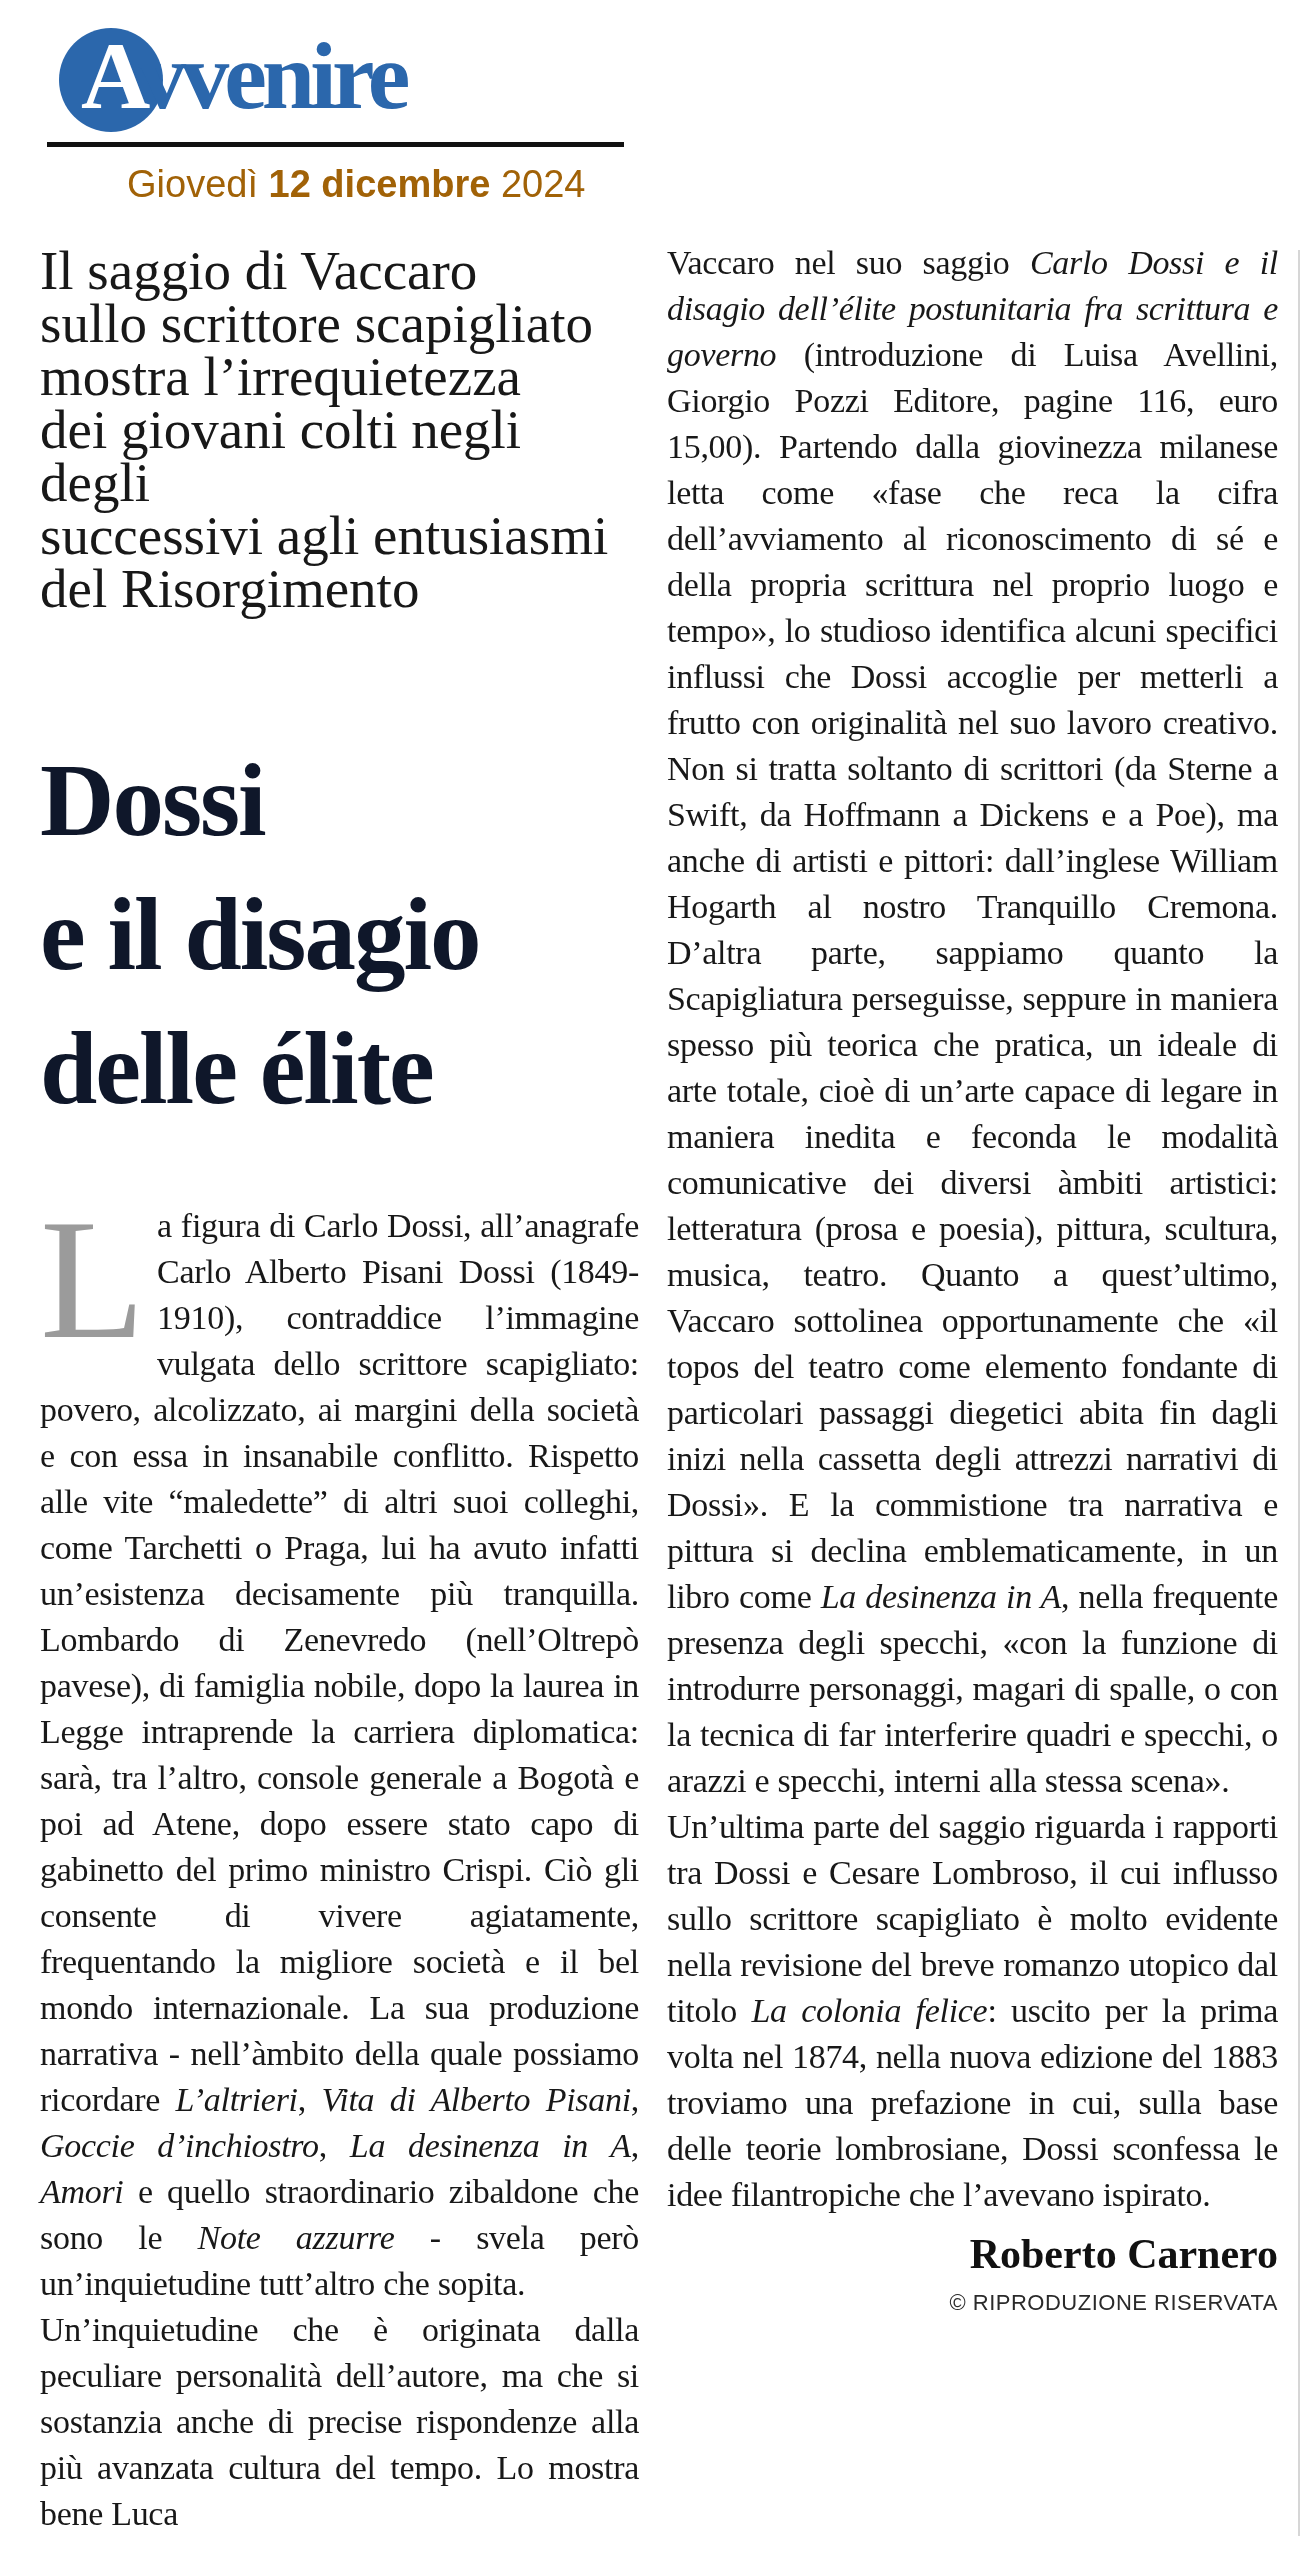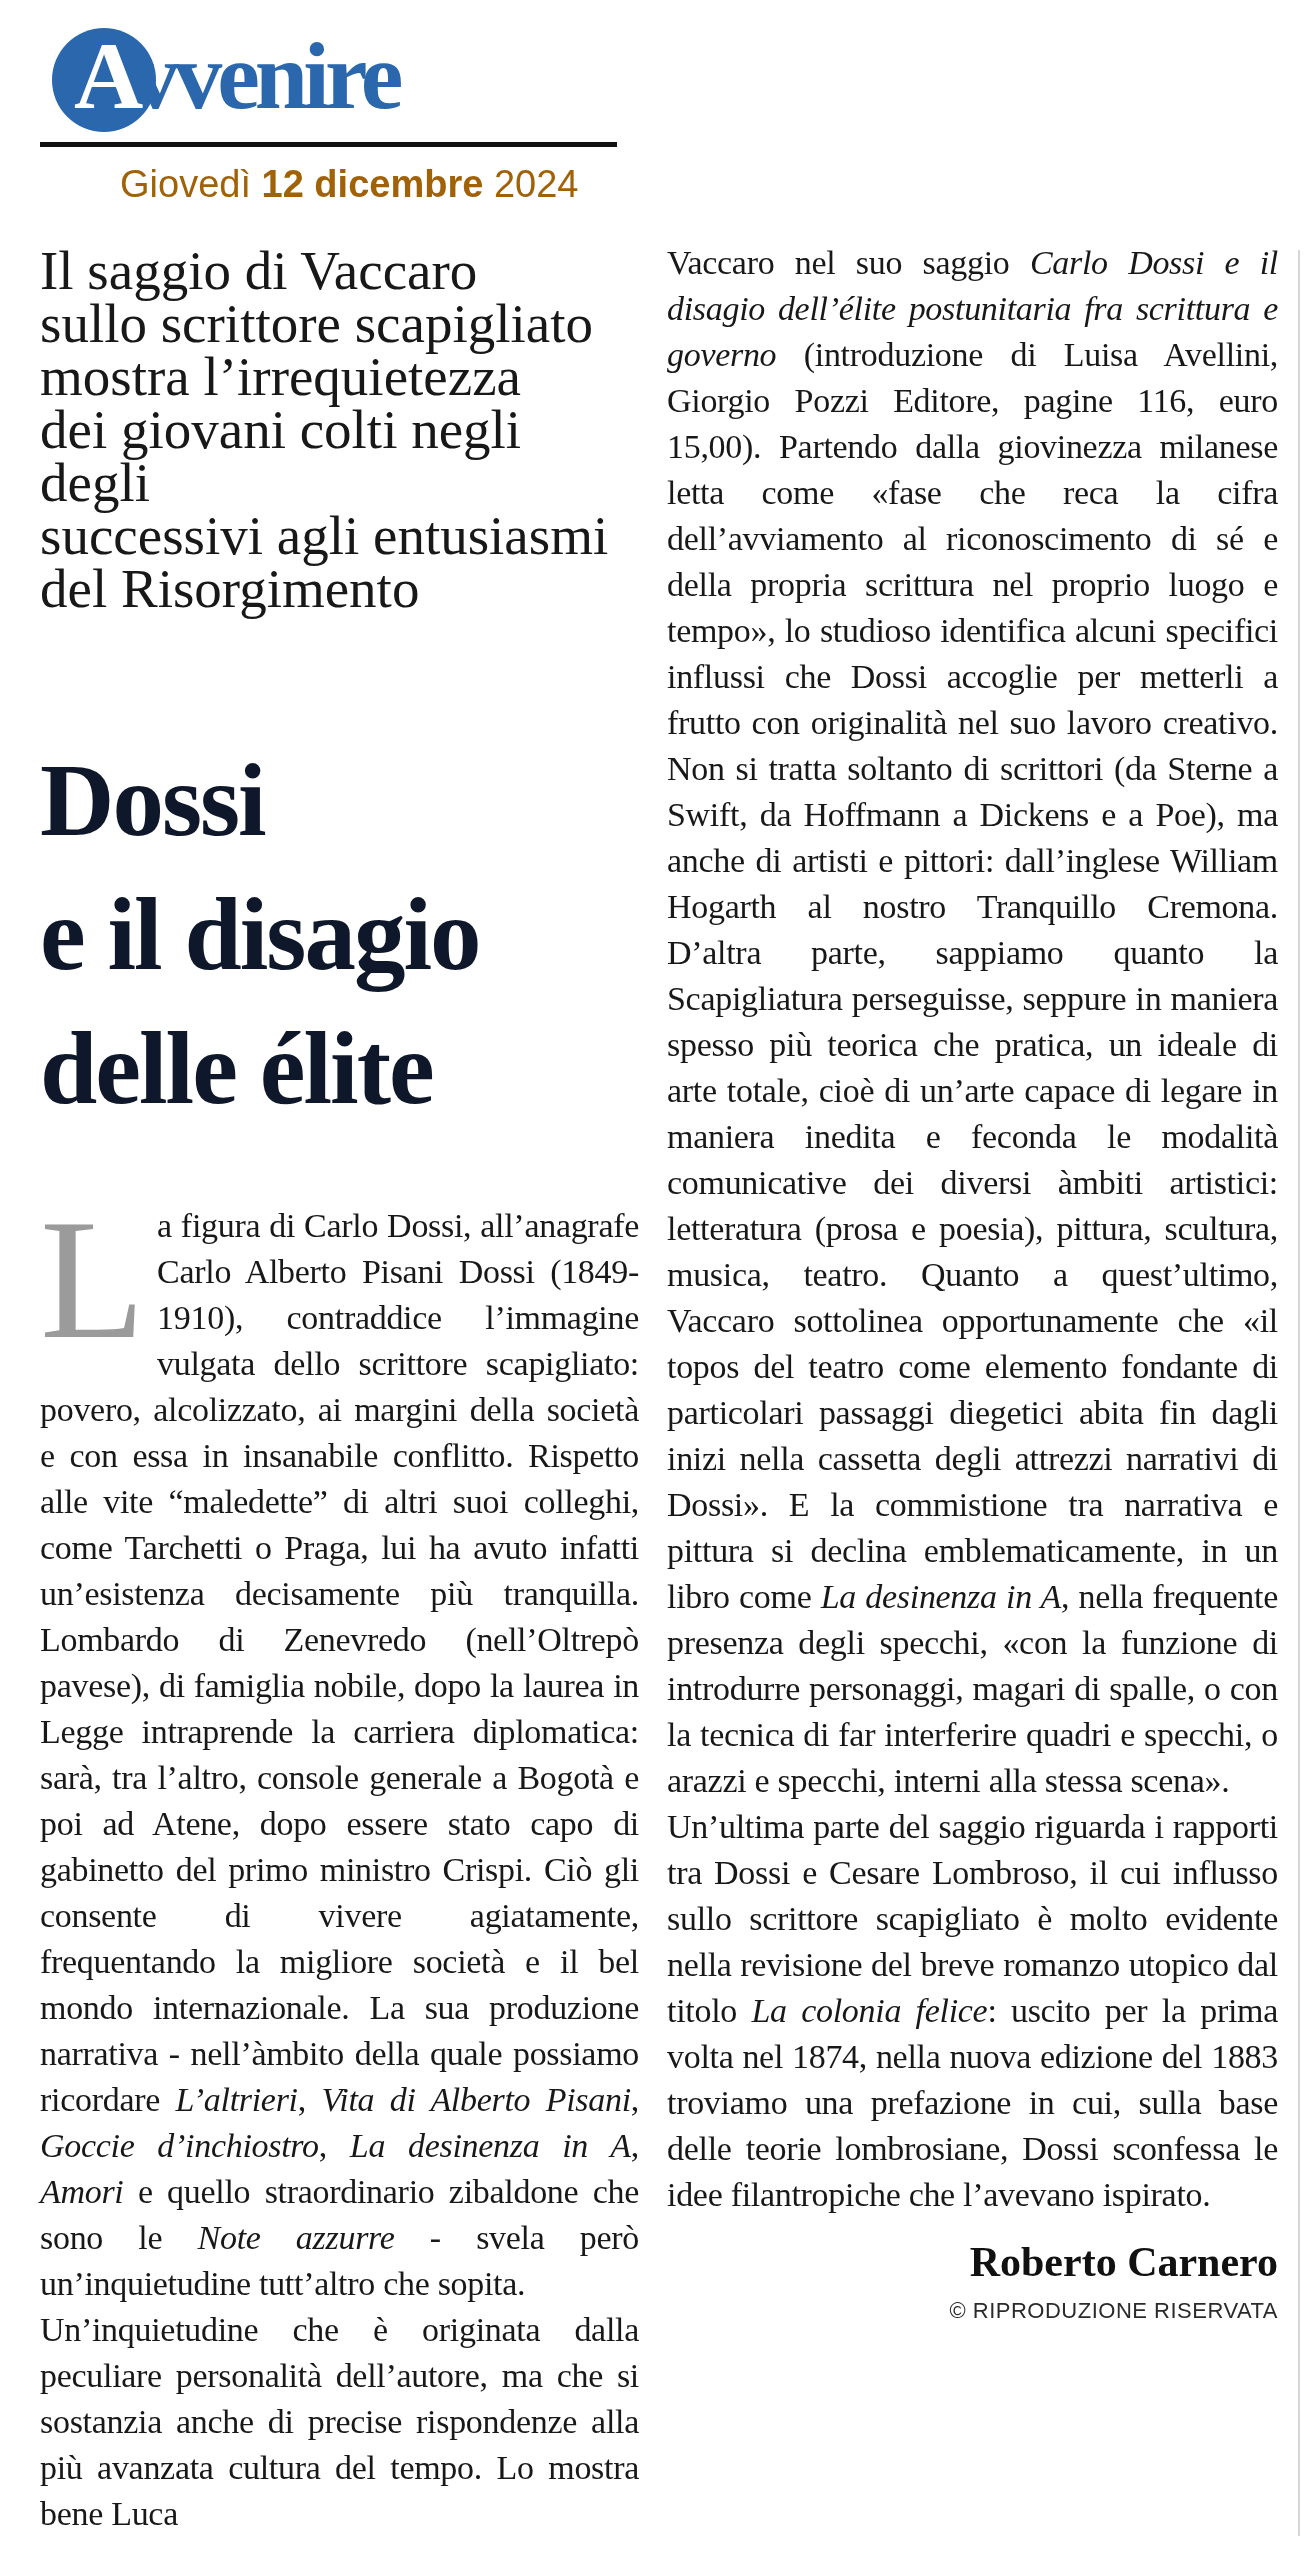--- a/index.html
+++ b/index.html
@@ -2,21 +2,21 @@
 <html lang="it"><head>
 <meta charset="utf-8">
 <style>
   html,body{margin:0;padding:0;}
   body{
     width:1308px;height:2576px;position:relative;overflow:hidden;
     background:#ffffff;color:#181818;
     font-family:"Liberation Serif","DejaVu Serif",serif;
   }
   
-  .masthead{position:absolute;left:40px;top:24px;width:577px;}
+  .masthead{position:absolute;left:47px;top:24px;width:577px;}
   .logo{position:relative;height:116px;}
   .logo-disc{position:absolute;left:12px;top:4px;width:104px;height:104px;border-radius:50%;background:#2b67ac;}
   .logo-word{position:absolute;left:34px;top:2px;font-weight:bold;font-size:96px;line-height:1.05;letter-spacing:-5px;color:#2b67ac;white-space:nowrap;}
   .logo-word .first{color:#ffffff;}
   .masthead-rule{height:5px;background:#111111;margin-top:2px;}
   .dateline{font-family:"Liberation Sans","DejaVu Sans",sans-serif;font-size:38px;line-height:44px;color:#a16207;padding-left:80px;white-space:nowrap;margin-top:15px;}
   .dateline .bold{font-weight:bold;}
   
   .col-left{position:absolute;left:40px;top:244px;width:599px;}
   .col-right{position:absolute;left:667px;top:240px;width:611px;}
@@ -24,21 +24,21 @@
   .headline{margin-top:118px;font-weight:bold;font-size:103px;line-height:134px;letter-spacing:-2px;color:#0f172a;}
   .body-text{margin-top:68px;}
   .body-text p,.col-right p{
     margin:0;font-size:34px;line-height:46px;text-align:justify;
     letter-spacing:-0.3px;hyphens:auto;-webkit-hyphens:auto;
   }
   .dropcap{
     float:left;font-size:172px;line-height:0.8;color:#9b9b9b;
     margin:8px 12px 0 0;
   }
-  .byline{text-align:right;font-weight:bold;font-size:42px;line-height:48px;margin-top:20px;color:#111111;}
+  .byline{text-align:right;font-weight:bold;font-size:42px;line-height:48px;margin-top:12px;color:#111111;}
   .copyright{text-align:right;font-family:"Liberation Sans","DejaVu Sans",sans-serif;font-size:22px;letter-spacing:0.5px;margin-top:12px;color:#2a2a2a;}
   .edge-rule{position:absolute;left:1298px;top:250px;width:2px;height:2286px;background:#d6d6d6;}
 </style>
 </head>
 <body>
 
 <div class="masthead">
   <div class="logo">
     <div class="logo-disc"></div>
     <div class="logo-word"><span class="first">A</span><span>vvenire</span></div>

